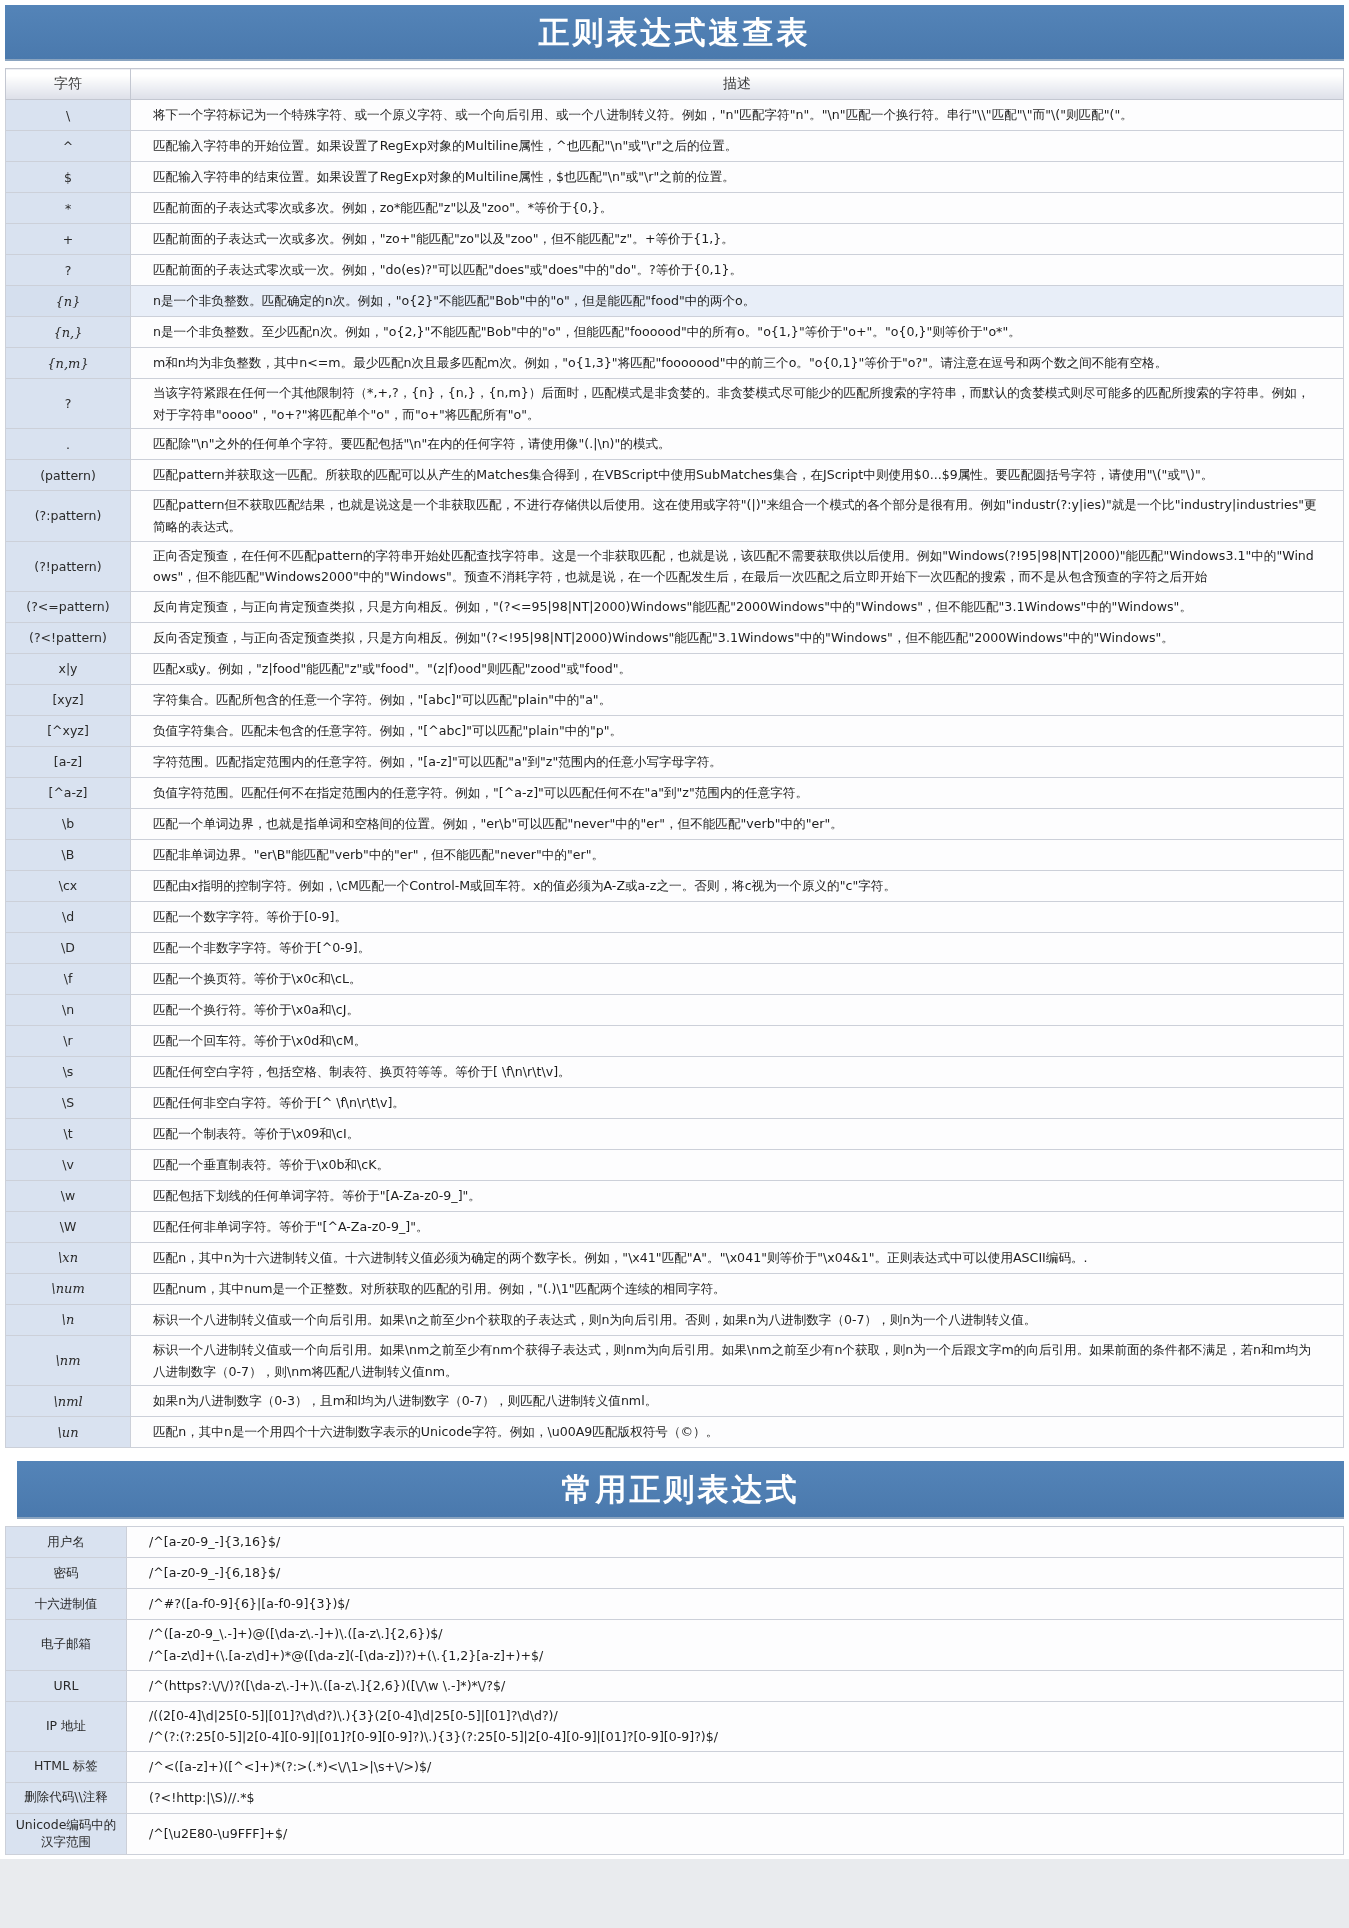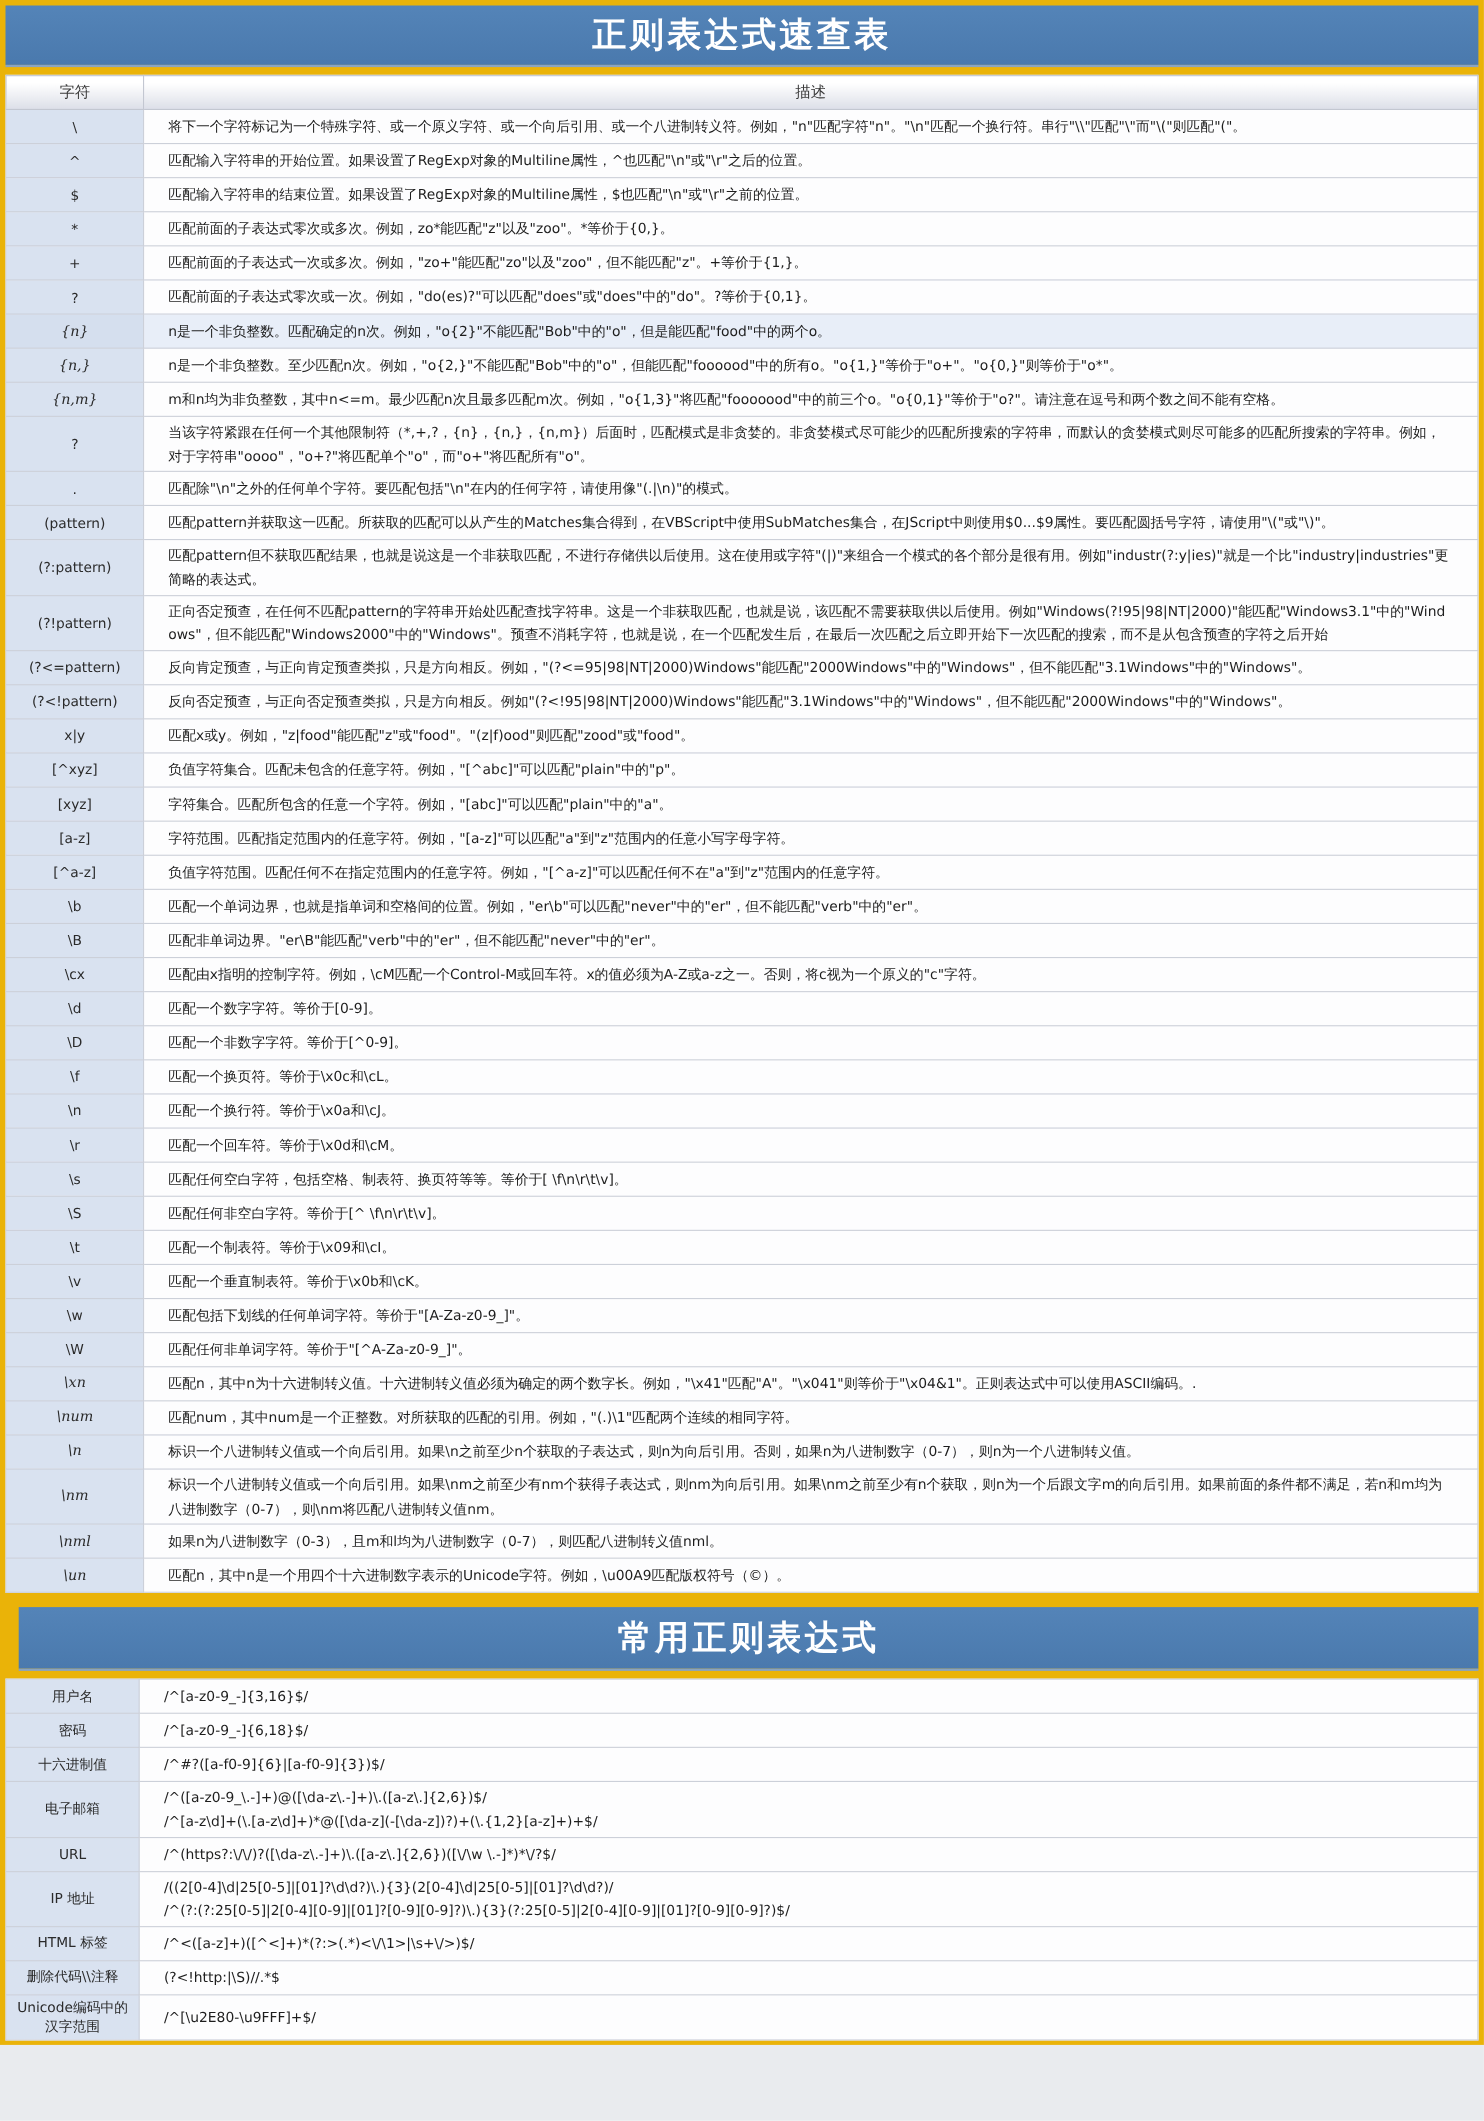--- a/index.html
+++ b/index.html
@@ -1,19 +1,19 @@
 <!DOCTYPE html>
 <html lang="zh"><head>
 <meta charset="utf-8">
 <style>
   html,body { margin:0; padding:0; background:#e9ebee; }
   body { font-family:"DejaVu Sans","Liberation Sans",sans-serif; }
   .page {
     width:1349px; box-sizing:border-box; margin:0 auto;
-    background:#eab308; padding:5px 5px 4px 5px;
+    background:#ffffff; padding:5px 5px 4px 5px;
   }
   .banner {
     background:linear-gradient(#5484b8,#4a79ad);
     border-bottom:2px solid #8aa4c0;
     color:#fff; text-align:center;
     font-size:31px; font-weight:bold; letter-spacing:3px;
     height:54px; line-height:54px;
     margin-bottom:7px;
   }
   .banner.second { margin-top:13px; height:56px; line-height:56px;margin-left:12px; }
@@ -120,28 +120,28 @@
         </tr>
         <tr>
           <td class="char">(?&lt;!pattern)</td>
           <td class="desc">反向否定预查，与正向否定预查类拟，只是方向相反。例如"(?&lt;!95|98|NT|2000)Windows"能匹配"3.1Windows"中的"Windows"，但不能匹配"2000Windows"中的"Windows"。</td>
         </tr>
         <tr>
           <td class="char">x|y</td>
           <td class="desc">匹配x或y。例如，"z|food"能匹配"z"或"food"。"(z|f)ood"则匹配"zood"或"food"。</td>
         </tr>
         <tr>
+          <td class="char">[xyz]</td>
+          <td class="desc">字符集合。匹配所包含的任意一个字符。例如，"[abc]"可以匹配"plain"中的"a"。</td>
+        </tr>
+        <tr>
           <td class="char">[^xyz]</td>
           <td class="desc">负值字符集合。匹配未包含的任意字符。例如，"[^abc]"可以匹配"plain"中的"p"。</td>
         </tr>
         <tr>
-          <td class="char">[xyz]</td>
-          <td class="desc">字符集合。匹配所包含的任意一个字符。例如，"[abc]"可以匹配"plain"中的"a"。</td>
-        </tr>
-        <tr>
           <td class="char">[a-z]</td>
           <td class="desc">字符范围。匹配指定范围内的任意字符。例如，"[a-z]"可以匹配"a"到"z"范围内的任意小写字母字符。</td>
         </tr>
         <tr>
           <td class="char">[^a-z]</td>
           <td class="desc">负值字符范围。匹配任何不在指定范围内的任意字符。例如，"[^a-z]"可以匹配任何不在"a"到"z"范围内的任意字符。</td>
         </tr>
         <tr>
           <td class="char">\b</td>
           <td class="desc">匹配一个单词边界，也就是指单词和空格间的位置。例如，"er\b"可以匹配"never"中的"er"，但不能匹配"verb"中的"er"。</td>

